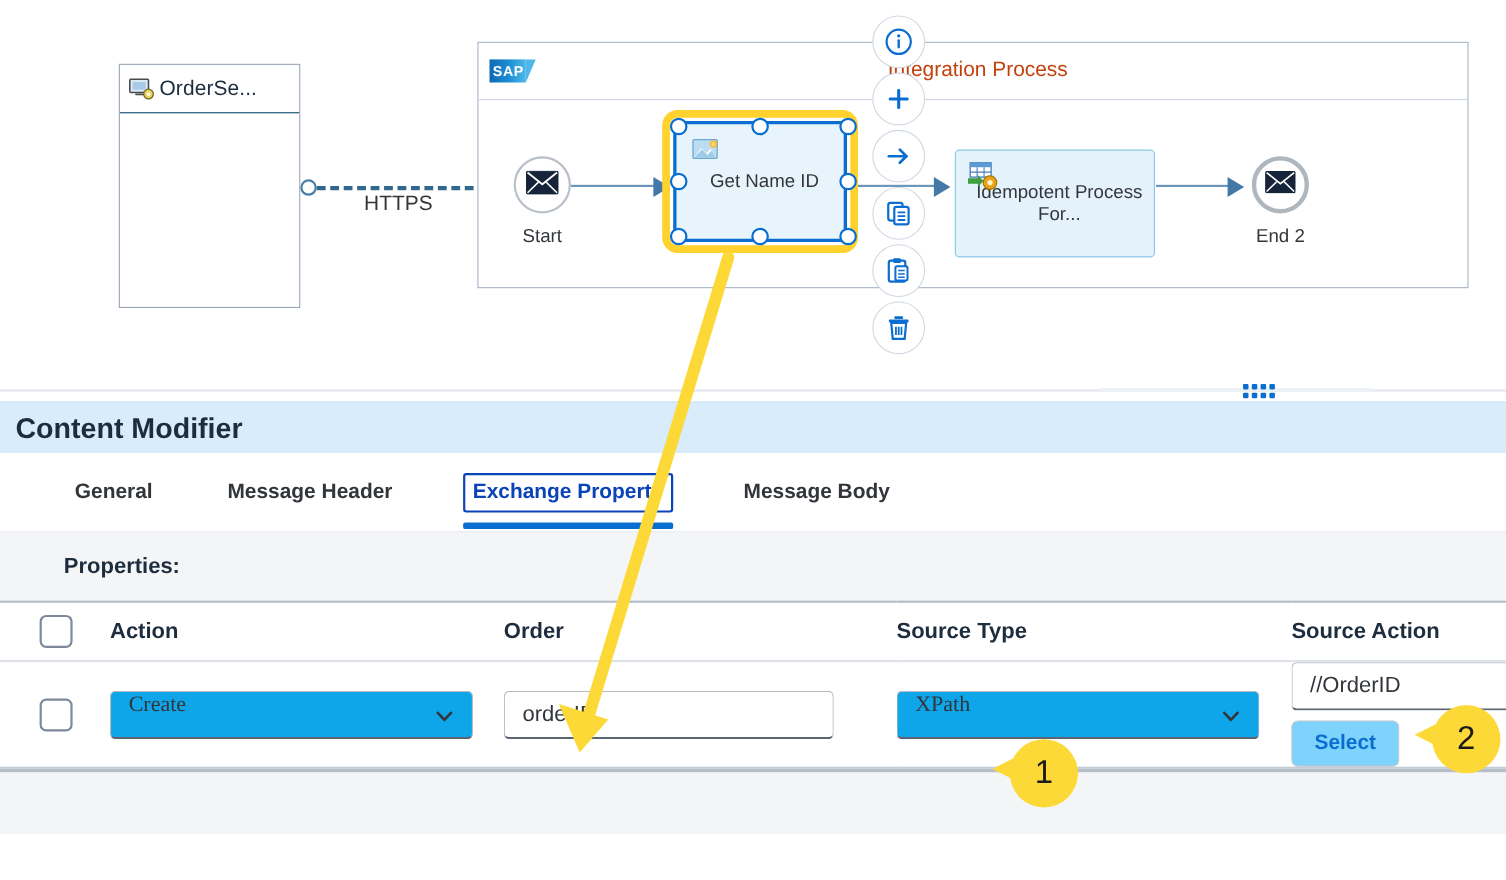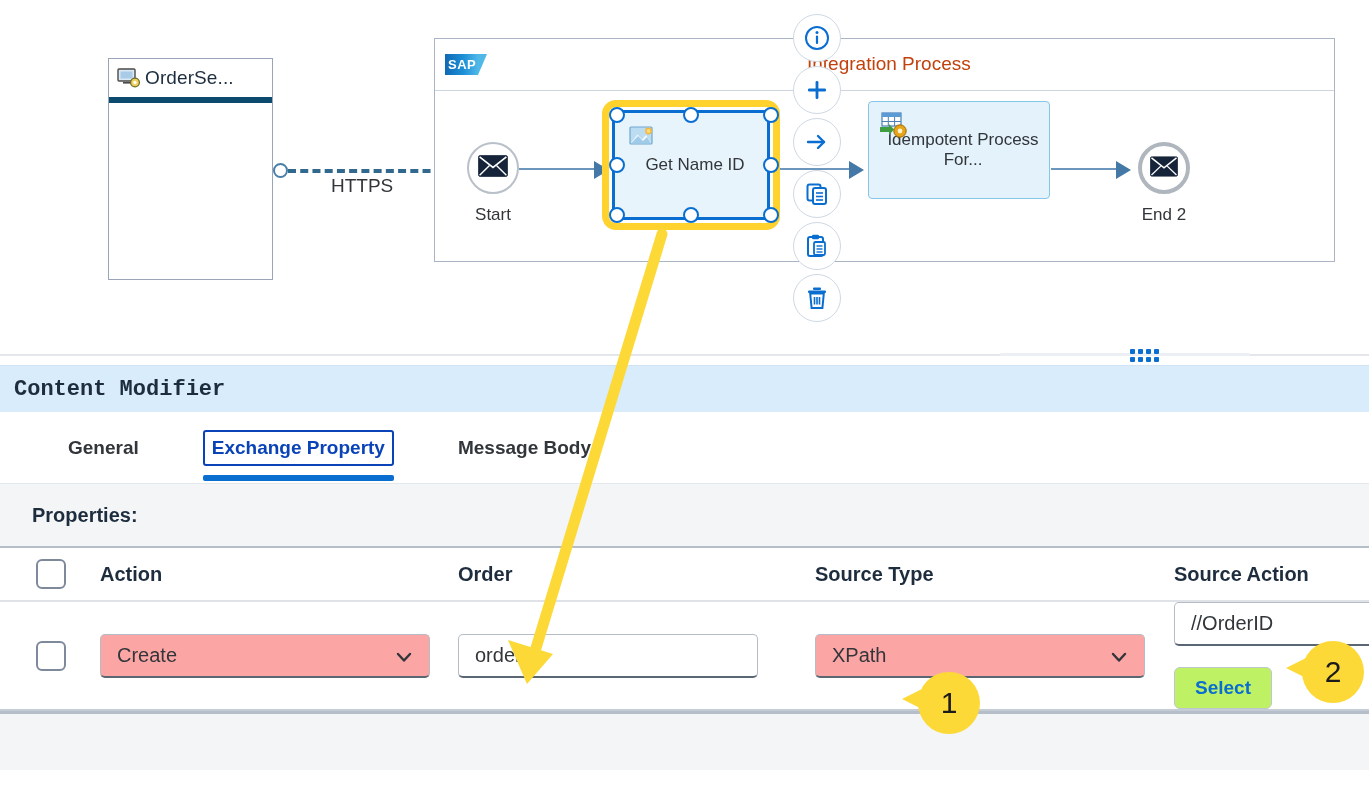--- a/index.html
+++ b/index.html
@@ -7,21 +7,21 @@
     width:1369px;height:800px;overflow:hidden;position:relative;
     background:#ffffff;
     font-family:"Liberation Sans", sans-serif;
     color:#32363a;
   }
 
   
   #canvas{position:absolute;left:0;top:0;width:1369px;height:345px;background:#fff;overflow:hidden;}
 
   .sender-pool{position:absolute;left:108px;top:58px;width:165px;height:222px;border:1px solid #9aa6b8;background:#fff;box-sizing:border-box;}
-  .sender-head{height:44px;border-bottom:6px solid #0c4a6e;display:flex;align-items:center;padding-left:8px;box-sizing:border-box;}
+  .sender-head{height:44px;border-bottom:1px solid #0c4a6e;display:flex;align-items:center;padding-left:8px;box-sizing:border-box;}
   .sender-label{font-size:19px;color:#1d2d3e;letter-spacing:.1px;white-space:nowrap;}
   .sender-body{height:100%;}
 
   .ip-pool{position:absolute;left:434px;top:38px;width:901px;height:224px;border:1px solid #a9b4c4;background:#fff;box-sizing:border-box;}
   .ip-head{height:52px;border-bottom:1px solid #cdd5e0;display:flex;align-items:center;padding-left:10px;box-sizing:border-box;}
   .ip-title{position:absolute;left:807px;top:53px;font-size:19px;color:#c2410c;white-space:nowrap;}
 
   .sap-logo{width:40px;height:21px;position:relative;}
   .sap-logo .body{position:absolute;left:0;top:0;width:33px;height:21px;
     background:linear-gradient(90deg,#0f69b4 0%,#1d8fd6 55%,#4fb8e8 100%);}
@@ -38,21 +38,21 @@
 
   
   .task{position:absolute;box-sizing:border-box;border-radius:4px;background:#e3f2fb;border:1px solid #88c6e8;
     display:flex;align-items:center;justify-content:center;text-align:center;}
   .task-label{font-size:17px;color:#32363a;line-height:20px;padding-left:8px;}
 
   .task-sel{left:612px;top:110px;width:158px;height:110px;background:#e8f4fc;border:3px solid #0a6ed1;border-radius:2px;}
   .sel-ring{position:absolute;left:602px;top:100px;width:178px;height:130px;border:7px solid #ffd22e;border-radius:14px;box-sizing:border-box;}
   .handle{position:absolute;width:16px;height:16px;border-radius:50%;background:#fff;border:2.5px solid #0a6ed1;box-sizing:border-box;}
 
-  .task-idem{left:868px;top:101px;width:182px;height:98px;}
+  .task-idem{left:868px;top:136px;width:182px;height:98px;}
 
   
   .conn{position:absolute;background:#6d96bc;height:2px;}
   .conn-dash{position:absolute;height:0;border-top:4px dashed #31688e;}
   .dot-src{position:absolute;width:15px;height:15px;border-radius:50%;border:2px solid #4a7fa8;background:#fff;box-sizing:border-box;}
   .arrowhead{position:absolute;width:0;height:0;border-left:15px solid #4478a6;border-top:9px solid transparent;border-bottom:9px solid transparent;}
   .https-label{position:absolute;font-size:19px;color:#32363a;}
 
   
   .tb-btn{position:absolute;left:793px;width:48px;height:48px;border-radius:50%;background:#fff;border:1px solid #cfd8e3;
@@ -66,58 +66,58 @@
   #splitter{position:absolute;left:0;top:345px;width:1369px;height:20px;background:#fff;}
   #splitter .bar{position:absolute;left:0;top:9px;width:1369px;height:2px;background:#e3e7ec;}
   #splitter .bar2{position:absolute;left:1000px;top:8px;width:250px;height:3px;background:#eceff3;border-radius:2px;}
   #splitter .grip{position:absolute;left:1130px;top:4px;width:28px;height:12px;}
   #splitter .grip i{position:absolute;width:5px;height:5px;border-radius:1px;background:#0a6ed1;display:block;}
 
   
   #panel{position:absolute;left:0;top:365px;width:1369px;height:435px;background:#fff;box-sizing:border-box;}
   .panel-title{height:47px;background:#d9ecfb;display:flex;align-items:center;padding-left:14px;box-sizing:border-box;
     border-top:1px solid #cfe3f5;}
-  .panel-title span{font-size:22px;font-weight:bold;color:#1d2d3e;font-family:Liberation Mono, monospace;}
+  .panel-title span{font-size:26px;font-weight:bold;color:#1d2d3e;}
 
   .tabs{height:72px;background:#fff;display:flex;align-items:center;padding-left:64px;box-sizing:border-box;position:relative;
     border-bottom:1px solid #e4e7ec;}
   .tab{font-size:19px;font-weight:bold;color:#32363a;margin-right:60px;padding:6px 4px;position:relative;white-space:nowrap;}
   .tab.active{color:#0a43b8;border:2px solid #0a43b8;border-radius:3px;padding:5px 7px;}
   .tab.active::after{content:"";position:absolute;left:-2px;right:-2px;bottom:-17px;height:6px;background:#0a6ed1;border-radius:2px;}
 
   .props-area{background:#f4f5f7;padding-top:0;}
-  .props-label{height:62px;display:flex;align-items:center;padding-left:32px;box-sizing:border-box;}
+  .props-label{height:62px;display:flex;align-items:center;padding-left:58px;box-sizing:border-box;}
   .props-label span{font-size:20px;font-weight:bold;color:#1d2d3e;}
 
   table.grid{width:100%;border-collapse:collapse;background:#fff;table-layout:fixed;}
   table.grid thead th{background:#fff;border-top:2px solid #b6bec9;border-bottom:2px solid #dfe3e8;
     height:52px;text-align:left;font-size:20px;font-weight:bold;color:#1d2d3e;padding:0;vertical-align:middle;}
   table.grid tbody td{background:#fff;border-bottom:2px solid #c4ccd6;height:90px;padding:0;vertical-align:middle;}
   .c-chk{width:100px;}
   .c-act{width:358px;}
   .c-nam{width:357px;}
   .c-src{width:359px;}
   .c-val{width:195px;}
   .cell-pad{padding-left:38px;}
   .hd-pad{padding-left:38px;}
 
   .chk{width:30px;height:30px;border:2px solid #7e8a9c;border-radius:6px;background:#fff;box-sizing:border-box;margin-left:36px;}
 
   .sel-ctl{position:relative;width:330px;height:44px;border:1px solid #b5bcc6;border-bottom:2px solid #5a6672;
-    border-radius:5px;background:#fca5a5;box-sizing:border-box;display:flex;align-items:center;padding-left:16px;}
+    border-radius:5px;background:#0ea5e9;box-sizing:border-box;display:flex;padding-left:16px;font-family:Liberation Serif, serif;}
   .sel-ctl .v{font-size:20px;color:#32363a;}
   .sel-ctl .chev{position:absolute;right:16px;top:13px;width:18px;height:18px;}
 
   .txt-ctl{width:300px;height:44px;border:1px solid #b5bcc6;border-bottom:2px solid #5a6672;border-radius:5px;background:#fff;
     box-sizing:border-box;display:flex;align-items:center;padding-left:16px;}
   .txt-ctl .v{font-size:20px;color:#32363a;}
 
   .txt-ctl.narrow{width:230px;}
 
-  .btn-select{margin-top:21px;width:96px;height:40px;border:1px solid #c0c6ce;border-radius:6px;background:#bef264;
+  .btn-select{margin-top:9px;width:96px;height:40px;border:1px solid #c0c6ce;border-radius:6px;background:#7dd3fc;
     display:flex;align-items:center;justify-content:center;}
   .btn-select span{font-size:19px;font-weight:bold;color:#0a6ed1;}
 
   .grid-foot{height:56px;background:#f4f5f7;border-top:3px solid #b6bec9;}
 
   
   .badge{position:absolute;width:62px;height:62px;border-radius:50%;background:#fcd936;
     display:flex;align-items:center;justify-content:center;z-index:60;}
   .badge span{font-size:30px;color:#1b1b1b;font-family:"Liberation Sans",sans-serif;}
   .badge .tip{position:absolute;left:-16px;top:16px;width:0;height:0;
@@ -297,20 +297,21 @@
 </div>
 
 <div id="panel">
 
   <div class="panel-title">
     <span>Content Modifier</span>
   </div>
 
   <div class="tabs">
     <div class="tab">General</div>
+    <div class="tab">Message Header</div>
     <div class="tab active">Exchange Property</div>
     <div class="tab">Message Body</div>
   </div>
 
   <div class="props-area">
     <div class="props-label">
       <span>Properties:</span>
     </div>
 
     <table class="grid">

